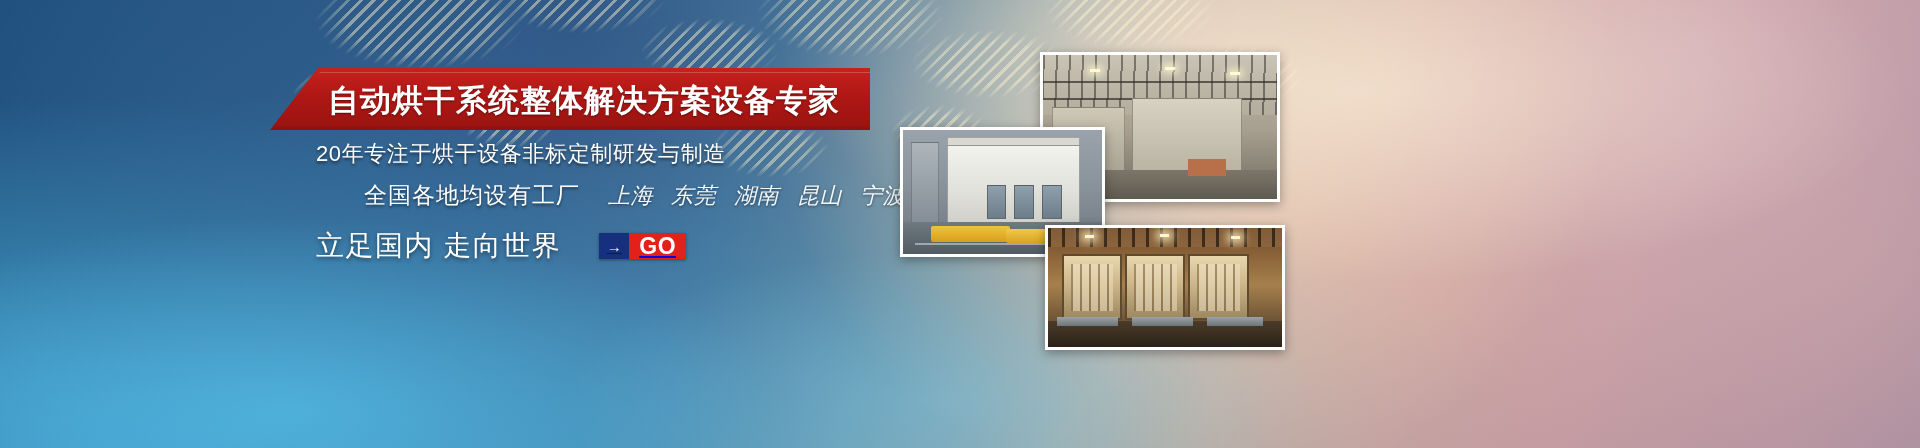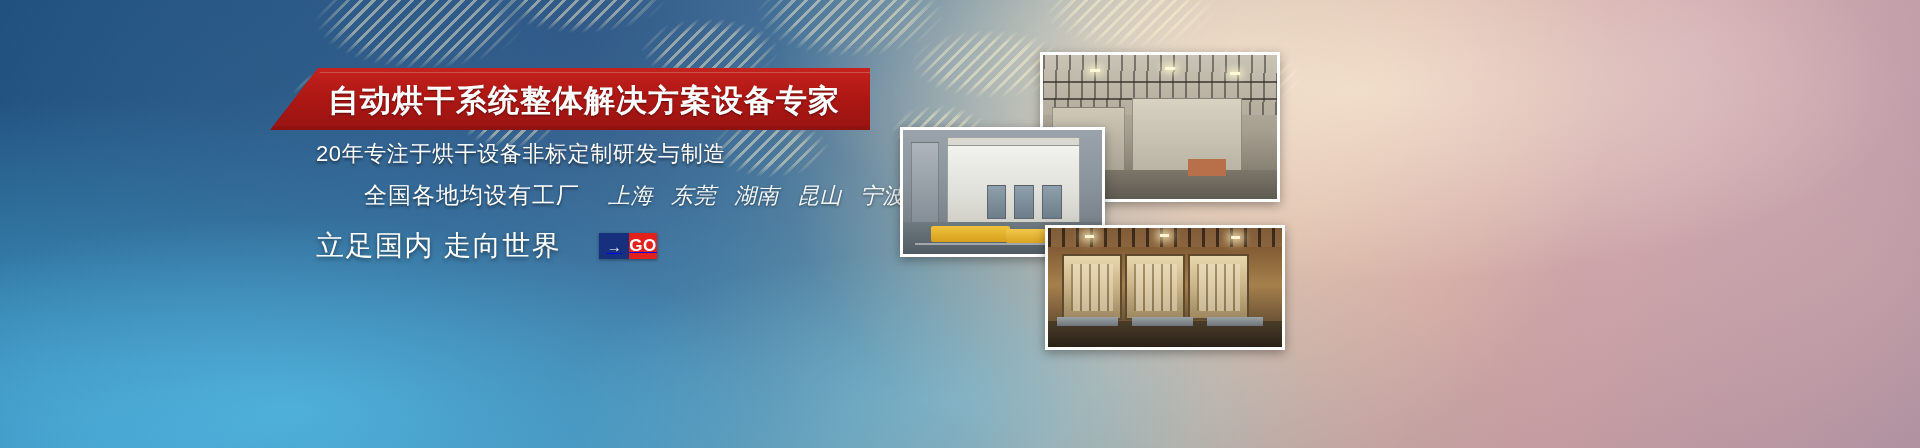--- a/index.html
+++ b/index.html
@@ -133,22 +133,22 @@
   .go-btn{
     display:inline-flex;align-items:stretch;margin-left:38px;height:26px;
     box-shadow:0 1px 3px rgba(0,0,0,.4);
   }
   .go-arrow{
     background:#16307e;color:#ffffff;width:30px;
     display:flex;align-items:center;justify-content:center;
     font-size:15px;line-height:1;
   }
   .go-text{
-    background:#e2201c;color:#ffffff;padding:0 0;
-    display:flex;align-items:center;font-size:17px;font-weight:bold;letter-spacing:.5px;text-align:center;
+    background:#e2201c;color:#ffffff;padding:0 10px;
+    display:flex;align-items:center;font-size:23px;font-weight:bold;letter-spacing:.5px;text-align:center;
   }
   .hotline{
     position:absolute;left:316px;top:254px;
     color:#ffffff;font-size:27px;font-weight:bold;letter-spacing:.8px;
     text-shadow:0 2px 4px rgba(0,0,0,.55);white-space:nowrap;
   }
 
   
   .photo{
     position:absolute;border:3px solid #ffffff;box-sizing:border-box;

